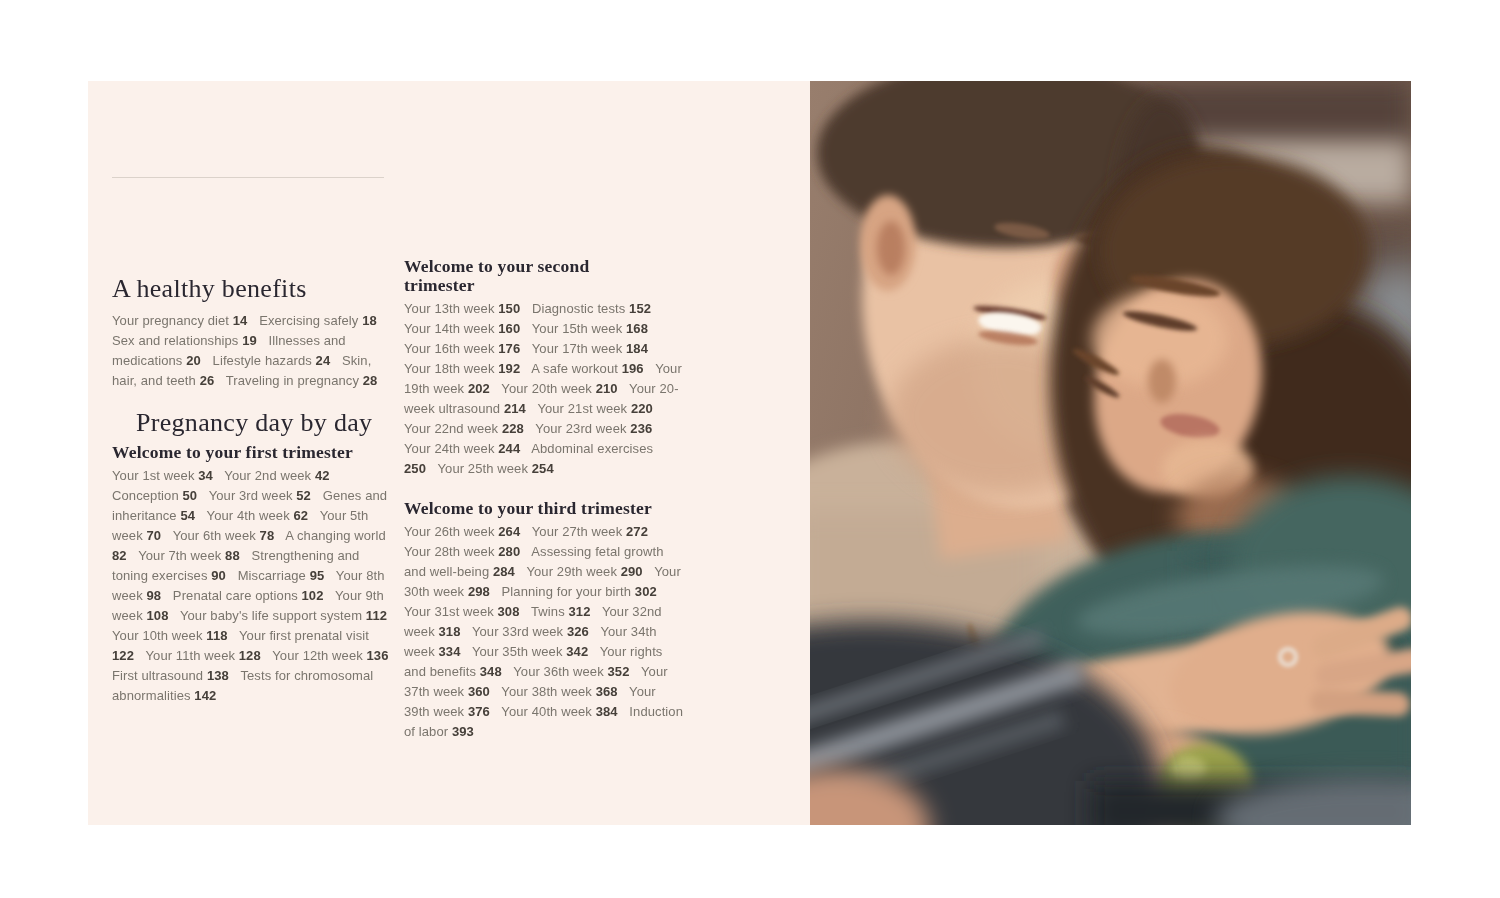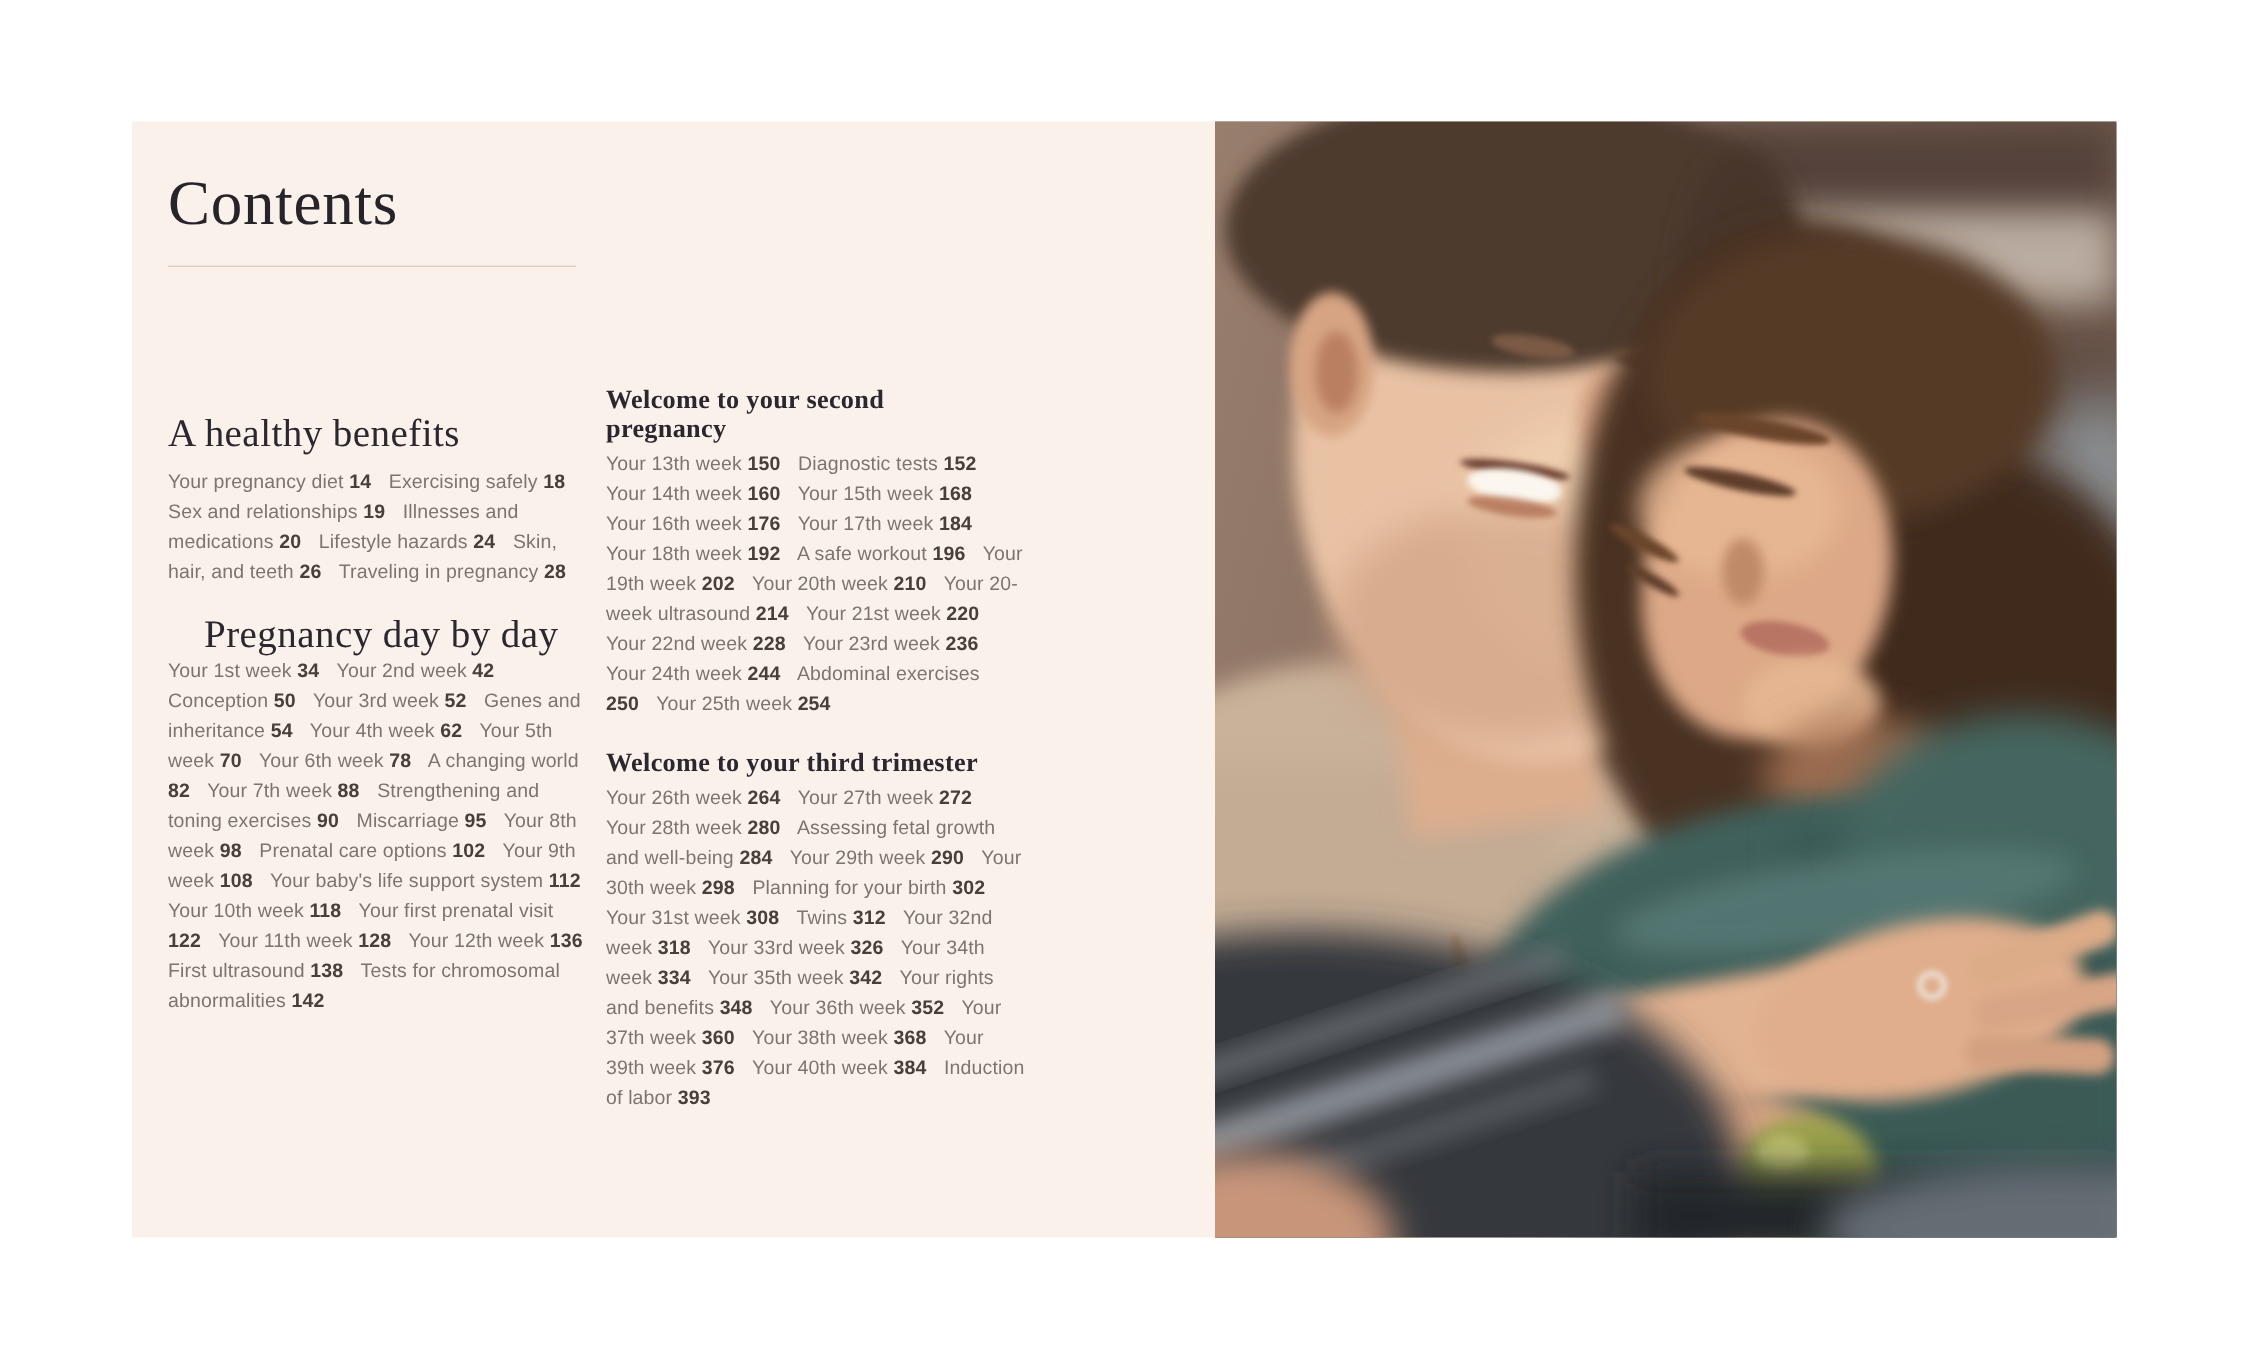--- a/index.html
+++ b/index.html
@@ -26,43 +26,45 @@
   
   .photo{position:absolute;left:722px;top:0;width:601px;height:744px;overflow:hidden;background:#7c6557;}
   .photo svg{display:block;}
 </style>
 </head>
 <body>
 
 <div class="spread">
 
   <div class="toc-page">
-    <div class="page-title">Contents</div>
     <div class="title-rule"></div>
     <div class="col col1">
         <div class="block chapter">
           <div class="bh">
             <div class="bh-line">A healthy benefits</div>
           </div>
           <div class="entries"><span class="e"><span class="l">Your pregnancy diet </span><b class="p">14</b></span> <span class="e"><span class="l">Exercising safely </span><b class="p">18</b></span> <span class="e"><span class="l">Sex and relationships </span><b class="p">19</b></span> <span class="e"><span class="l">Illnesses and medications </span><b class="p">20</b></span> <span class="e"><span class="l">Lifestyle hazards </span><b class="p">24</b></span> <span class="e"><span class="l">Skin, hair, and teeth </span><b class="p">26</b></span> <span class="e"><span class="l">Traveling in pregnancy </span><b class="p">28</b></span> </div>
         </div>
         <div class="block chapter empty">
           <div class="bh">
             <div class="bh-line">Pregnancy day by day</div>
           </div>
         </div>
         <div class="block section">
+          <div class="bh">
+            <div class="bh-line">Welcome to your first trimester</div>
+          </div>
           <div class="entries"><span class="e"><span class="l">Your 1st week </span><b class="p">34</b></span> <span class="e"><span class="l">Your 2nd week </span><b class="p">42</b></span> <span class="e"><span class="l">Conception </span><b class="p">50</b></span> <span class="e"><span class="l">Your 3rd week </span><b class="p">52</b></span> <span class="e"><span class="l">Genes and inheritance </span><b class="p">54</b></span> <span class="e"><span class="l">Your 4th week </span><b class="p">62</b></span> <span class="e"><span class="l">Your 5th week </span><b class="p">70</b></span> <span class="e"><span class="l">Your 6th week </span><b class="p">78</b></span> <span class="e"><span class="l">A changing world </span><b class="p">82</b></span> <span class="e"><span class="l">Your 7th week </span><b class="p">88</b></span> <span class="e"><span class="l">Strengthening and toning exercises </span><b class="p">90</b></span> <span class="e"><span class="l">Miscarriage </span><b class="p">95</b></span> <span class="e"><span class="l">Your 8th week </span><b class="p">98</b></span> <span class="e"><span class="l">Prenatal care options </span><b class="p">102</b></span> <span class="e"><span class="l">Your 9th week </span><b class="p">108</b></span> <span class="e"><span class="l">Your baby's life support system </span><b class="p">112</b></span> <span class="e"><span class="l">Your 10th week </span><b class="p">118</b></span> <span class="e"><span class="l">Your first prenatal visit </span><b class="p">122</b></span> <span class="e"><span class="l">Your 11th week </span><b class="p">128</b></span> <span class="e"><span class="l">Your 12th week </span><b class="p">136</b></span> <span class="e"><span class="l">First ultrasound </span><b class="p">138</b></span> <span class="e"><span class="l">Tests for chromosomal abnormalities </span><b class="p">142</b></span> </div>
         </div>
       </div>
     <div class="col col2">
         <div class="block section">
           <div class="bh">
             <div class="bh-line">Welcome to your second</div>
-            <div class="bh-line">pregnancy</div>
+            <div class="bh-line">trimester</div>
           </div>
           <div class="entries"><span class="e"><span class="l">Your 13th week </span><b class="p">150</b></span> <span class="e"><span class="l">Diagnostic tests </span><b class="p">152</b></span> <span class="e"><span class="l">Your 14th week </span><b class="p">160</b></span> <span class="e"><span class="l">Your 15th week </span><b class="p">168</b></span> <span class="e"><span class="l">Your 16th week </span><b class="p">176</b></span> <span class="e"><span class="l">Your 17th week </span><b class="p">184</b></span> <span class="e"><span class="l">Your 18th week </span><b class="p">192</b></span> <span class="e"><span class="l">A safe workout </span><b class="p">196</b></span> <span class="e"><span class="l">Your 19th week </span><b class="p">202</b></span> <span class="e"><span class="l">Your 20th week </span><b class="p">210</b></span> <span class="e"><span class="l">Your 20-week ultrasound </span><b class="p">214</b></span> <span class="e"><span class="l">Your 21st week </span><b class="p">220</b></span> <span class="e"><span class="l">Your 22nd week </span><b class="p">228</b></span> <span class="e"><span class="l">Your 23rd week </span><b class="p">236</b></span> <span class="e"><span class="l">Your 24th week </span><b class="p">244</b></span> <span class="e"><span class="l">Abdominal exercises </span><b class="p">250</b></span> <span class="e"><span class="l">Your 25th week </span><b class="p">254</b></span> </div>
         </div>
         <div class="block section">
           <div class="bh">
             <div class="bh-line">Welcome to your third trimester</div>
           </div>
           <div class="entries"><span class="e"><span class="l">Your 26th week </span><b class="p">264</b></span> <span class="e"><span class="l">Your 27th week </span><b class="p">272</b></span> <span class="e"><span class="l">Your 28th week </span><b class="p">280</b></span> <span class="e"><span class="l">Assessing fetal growth and well-being </span><b class="p">284</b></span> <span class="e"><span class="l">Your 29th week </span><b class="p">290</b></span> <span class="e"><span class="l">Your 30th week </span><b class="p">298</b></span> <span class="e"><span class="l">Planning for your birth </span><b class="p">302</b></span> <span class="e"><span class="l">Your 31st week </span><b class="p">308</b></span> <span class="e"><span class="l">Twins </span><b class="p">312</b></span> <span class="e"><span class="l">Your 32nd week </span><b class="p">318</b></span> <span class="e"><span class="l">Your 33rd week </span><b class="p">326</b></span> <span class="e"><span class="l">Your 34th week </span><b class="p">334</b></span> <span class="e"><span class="l">Your 35th week </span><b class="p">342</b></span> <span class="e"><span class="l">Your rights and benefits </span><b class="p">348</b></span> <span class="e"><span class="l">Your 36th week </span><b class="p">352</b></span> <span class="e"><span class="l">Your 37th week </span><b class="p">360</b></span> <span class="e"><span class="l">Your 38th week </span><b class="p">368</b></span> <span class="e"><span class="l">Your 39th week </span><b class="p">376</b></span> <span class="e"><span class="l">Your 40th week </span><b class="p">384</b></span> <span class="e"><span class="l">Induction of labor </span><b class="p">393</b></span> </div>
         </div>
       </div>

